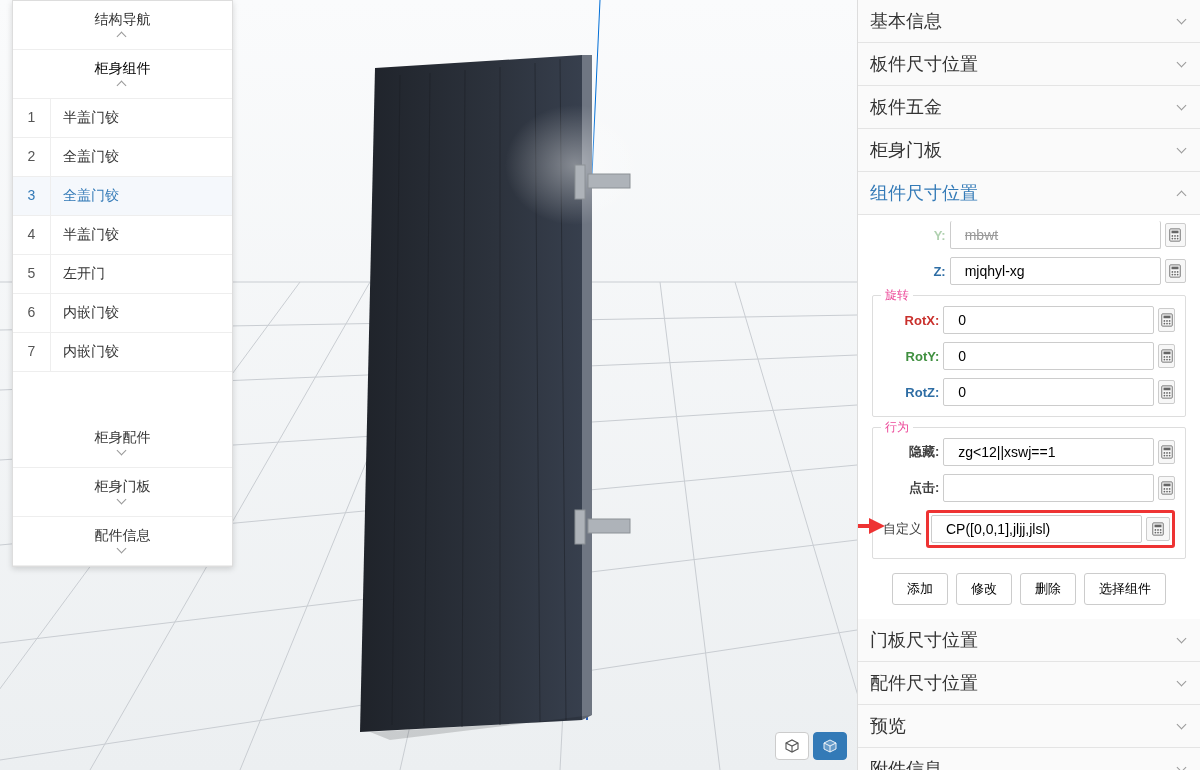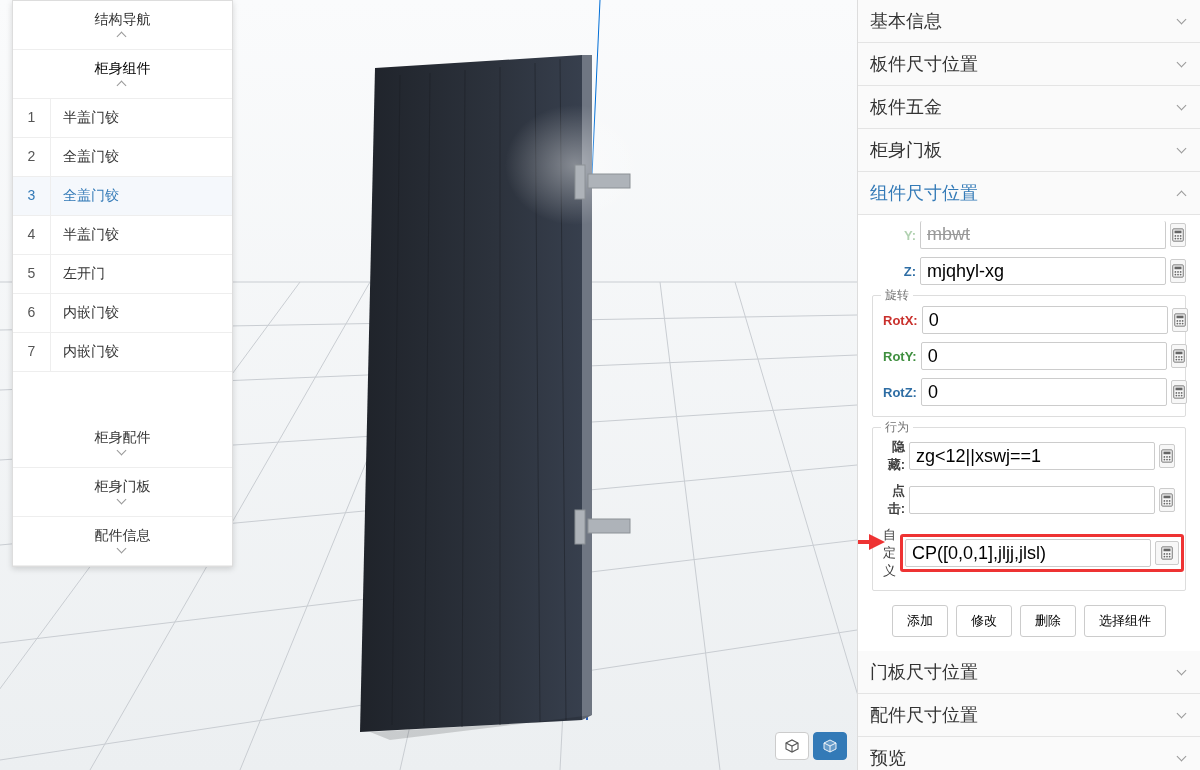--- a/index.html
+++ b/index.html
@@ -28,29 +28,29 @@
 .view-btn { width: 34px; height: 28px; border: 1px solid #ccc; border-radius: 4px; background: #fff; display: flex; align-items: center; justify-content: center; cursor: pointer; }
 .view-btn.active { background: #337ab7; border-color: #337ab7; color: #fff; }
 .view-btn svg { width: 18px; height: 18px; }
 
 
 .right-panel { position: absolute; right: 0; top: 0; width: 343px; height: 770px; background: #fff; border-left: 1px solid #ddd; display: flex; flex-direction: column; overflow: hidden; }
 .rp-section-header { padding: 9px 12px; border-bottom: 1px solid #e4e4e4; font-size: 18px; display: flex; justify-content: space-between; align-items: center; cursor: pointer; background: #fafafa; }
 .rp-section-header.active { color: #337ab7; }
 .rp-body { padding: 6px 14px 14px 14px; overflow-y: auto; flex: 0 0 auto; }
 .fieldset { border: 1px solid #ddd; border-radius: 2px; padding: 10px 10px 10px 10px; margin-top: 10px; position: relative; }
-.fieldset > .legend { position: absolute; top: -9px; left: 8px; background: #fff; padding: 0 4px; font-size: 12px; color: #737373; }
+.fieldset > .legend { position: absolute; top: -9px; left: 8px; background: #fff; padding: 0 4px; font-size: 12px; color: #ec4899; }
 .form-row { display: flex; align-items: center; margin-bottom: 8px; }
 .form-row:last-child { margin-bottom: 0; }
 .form-label { width: 88px; text-align: right; font-size: 13px; color: #333; padding-right: 4px; font-weight: bold; }
 .form-label.red { color: #c9302c; }
 .form-label.green { color: #3f8f3f; }
 .form-label.blue { color: #2e6da4; }
 .form-label.black { color: #404040; }
-.form-input { flex: 1; height: 28px; border: 1px solid #ccc; border-radius: 2px; padding: 0 6px; font-size: 18px; outline: none; background: #fff; }
+.form-input { flex: 1; height: 28px; border: 1px solid #ccc; border-radius: 2px; padding: 0 14px; font-size: 14px; outline: none; background: #fff; }
 .calc-btn { width: 24px; height: 24px; border: 1px solid #ccc; border-radius: 2px; margin-left: 4px; background: #f7f7f7; display: flex; align-items: center; justify-content: center; cursor: pointer; }
 .calc-btn svg { width: 14px; height: 14px; }
 .highlight-box { border: 3px solid #e33; border-radius: 3px; padding: 2px; display: flex; align-items: center; flex: 1; }
 .highlight-box .form-input { border: 1px solid #ccc; }
 .arrow { position: absolute; width: 60px; height: 24px; }
 .arrow svg { width: 100%; height: 100%; }
 
 .btn-row { display: flex; gap: 8px; justify-content: center; margin-top: 14px; }
 .btn { padding: 6px 14px; border: 1px solid #ccc; border-radius: 3px; background: #fff; font-size: 13px; cursor: pointer; }
 

